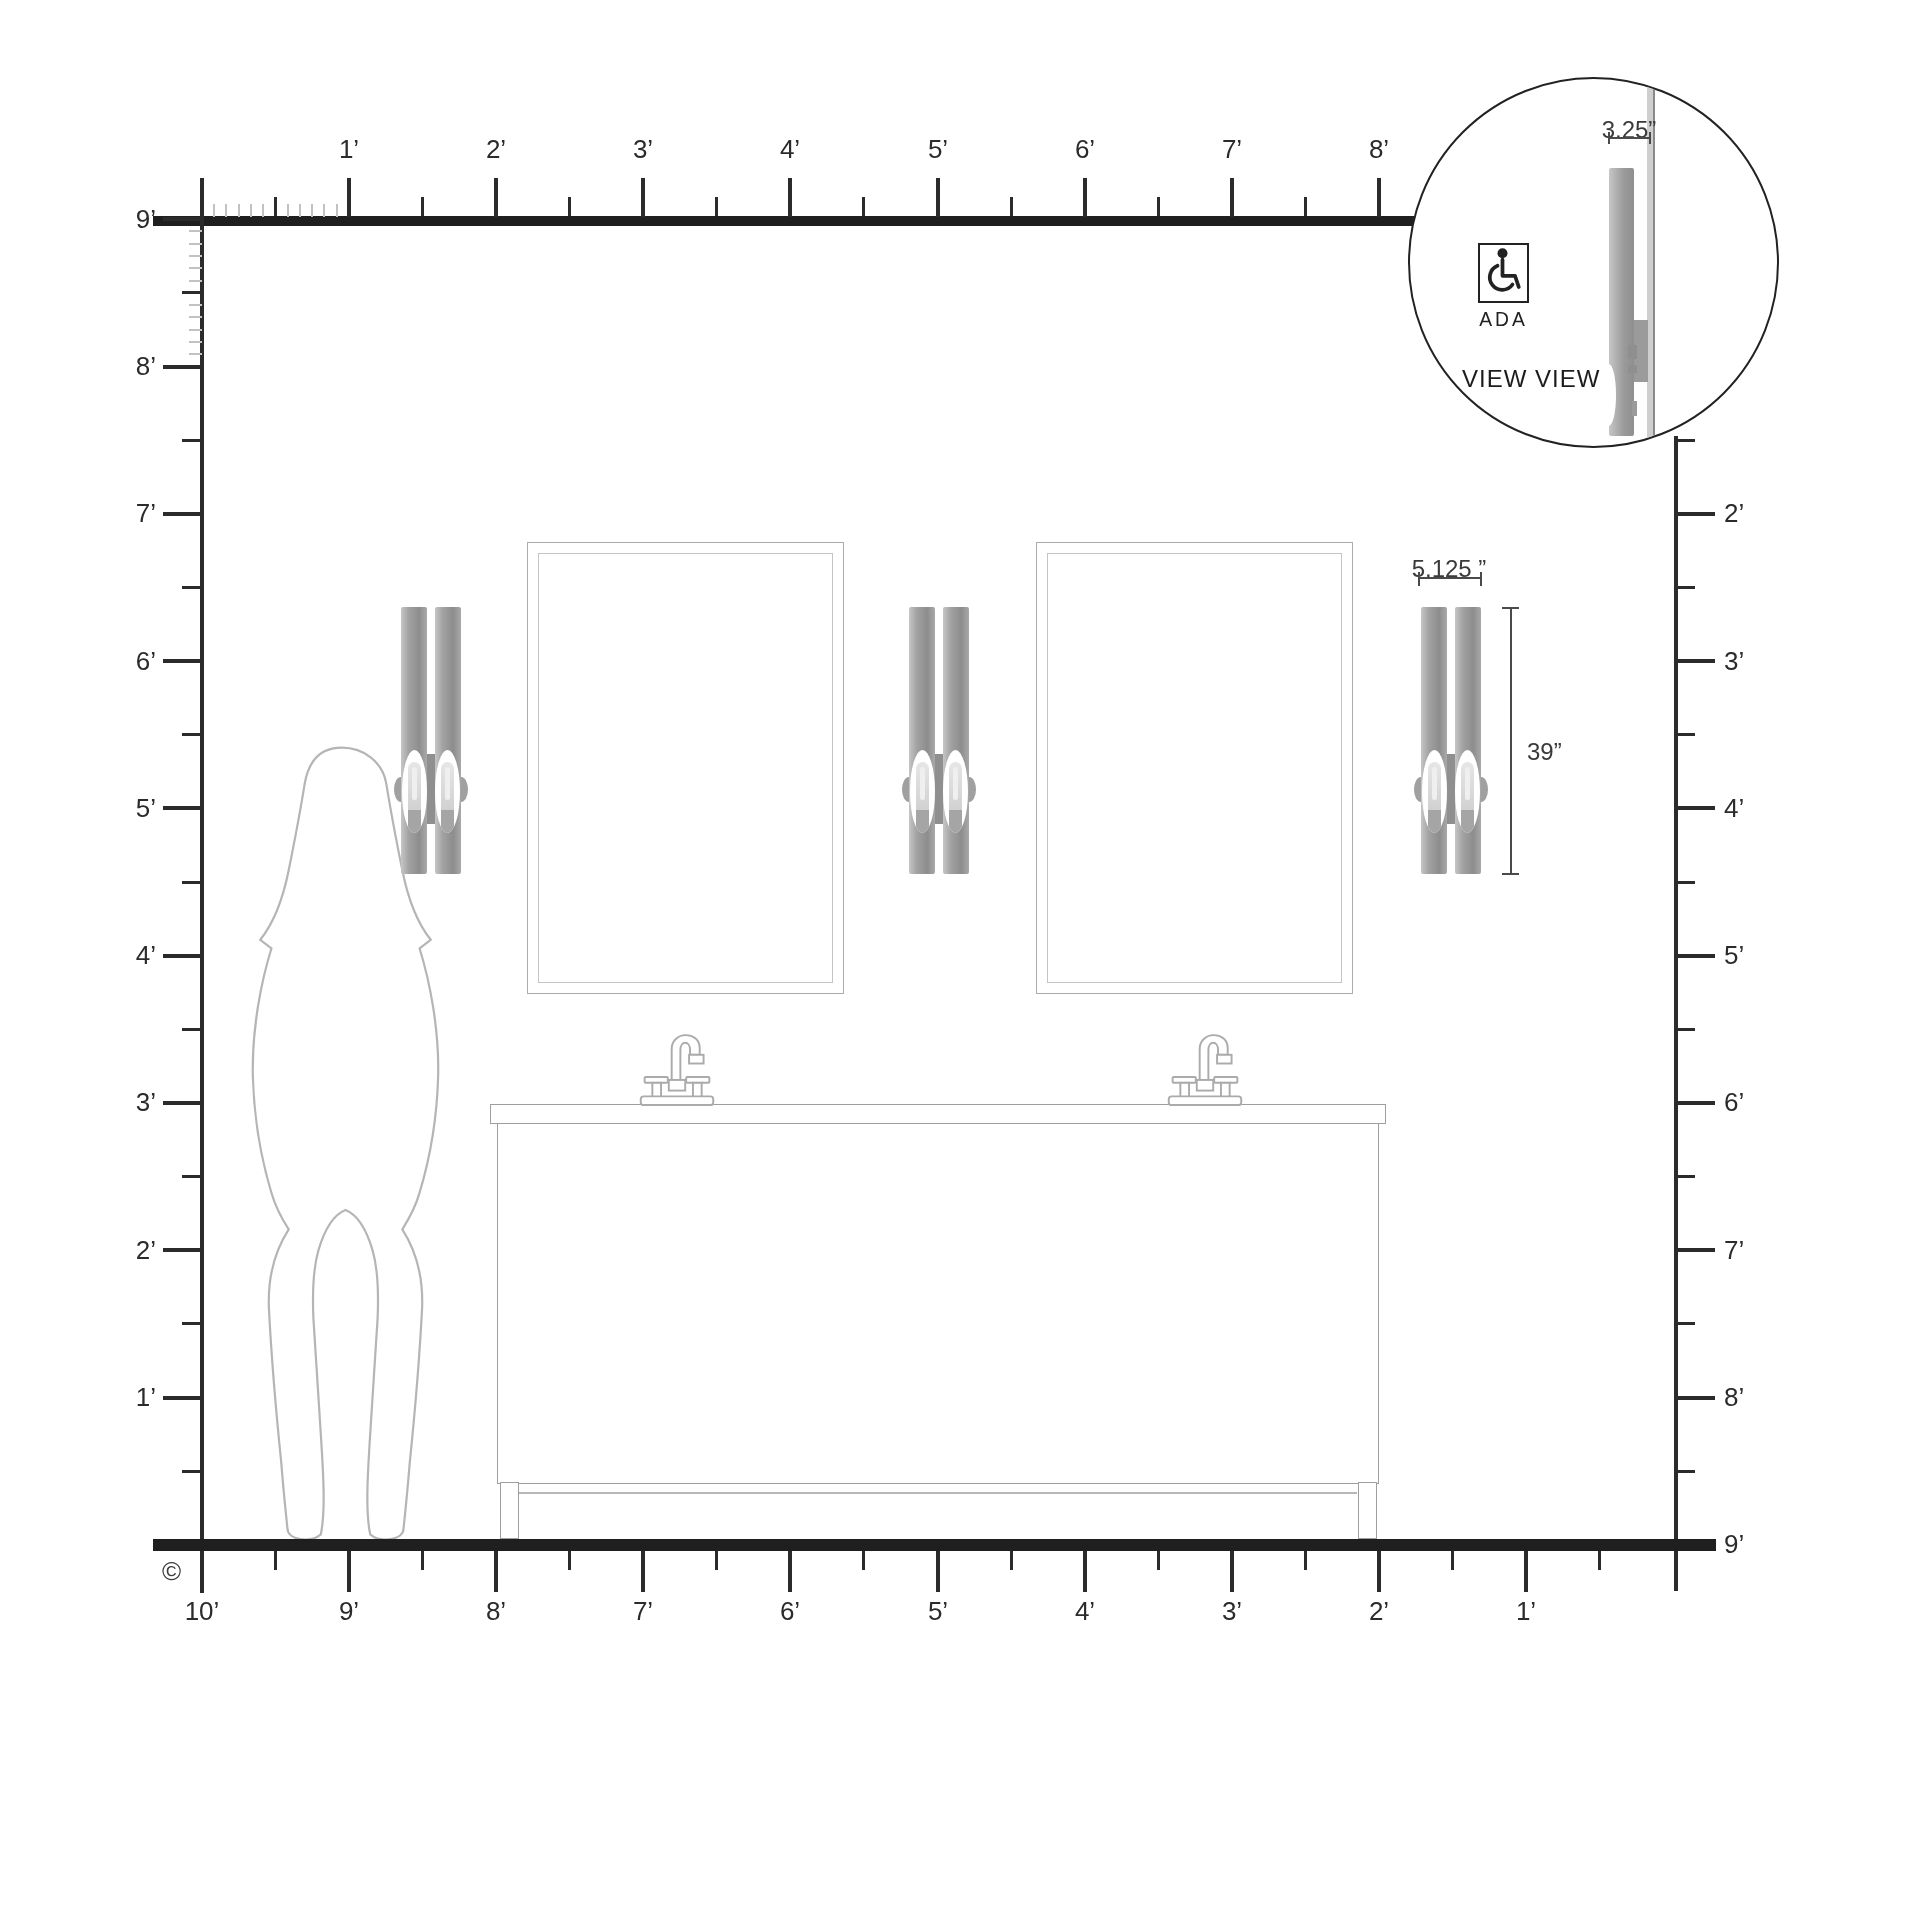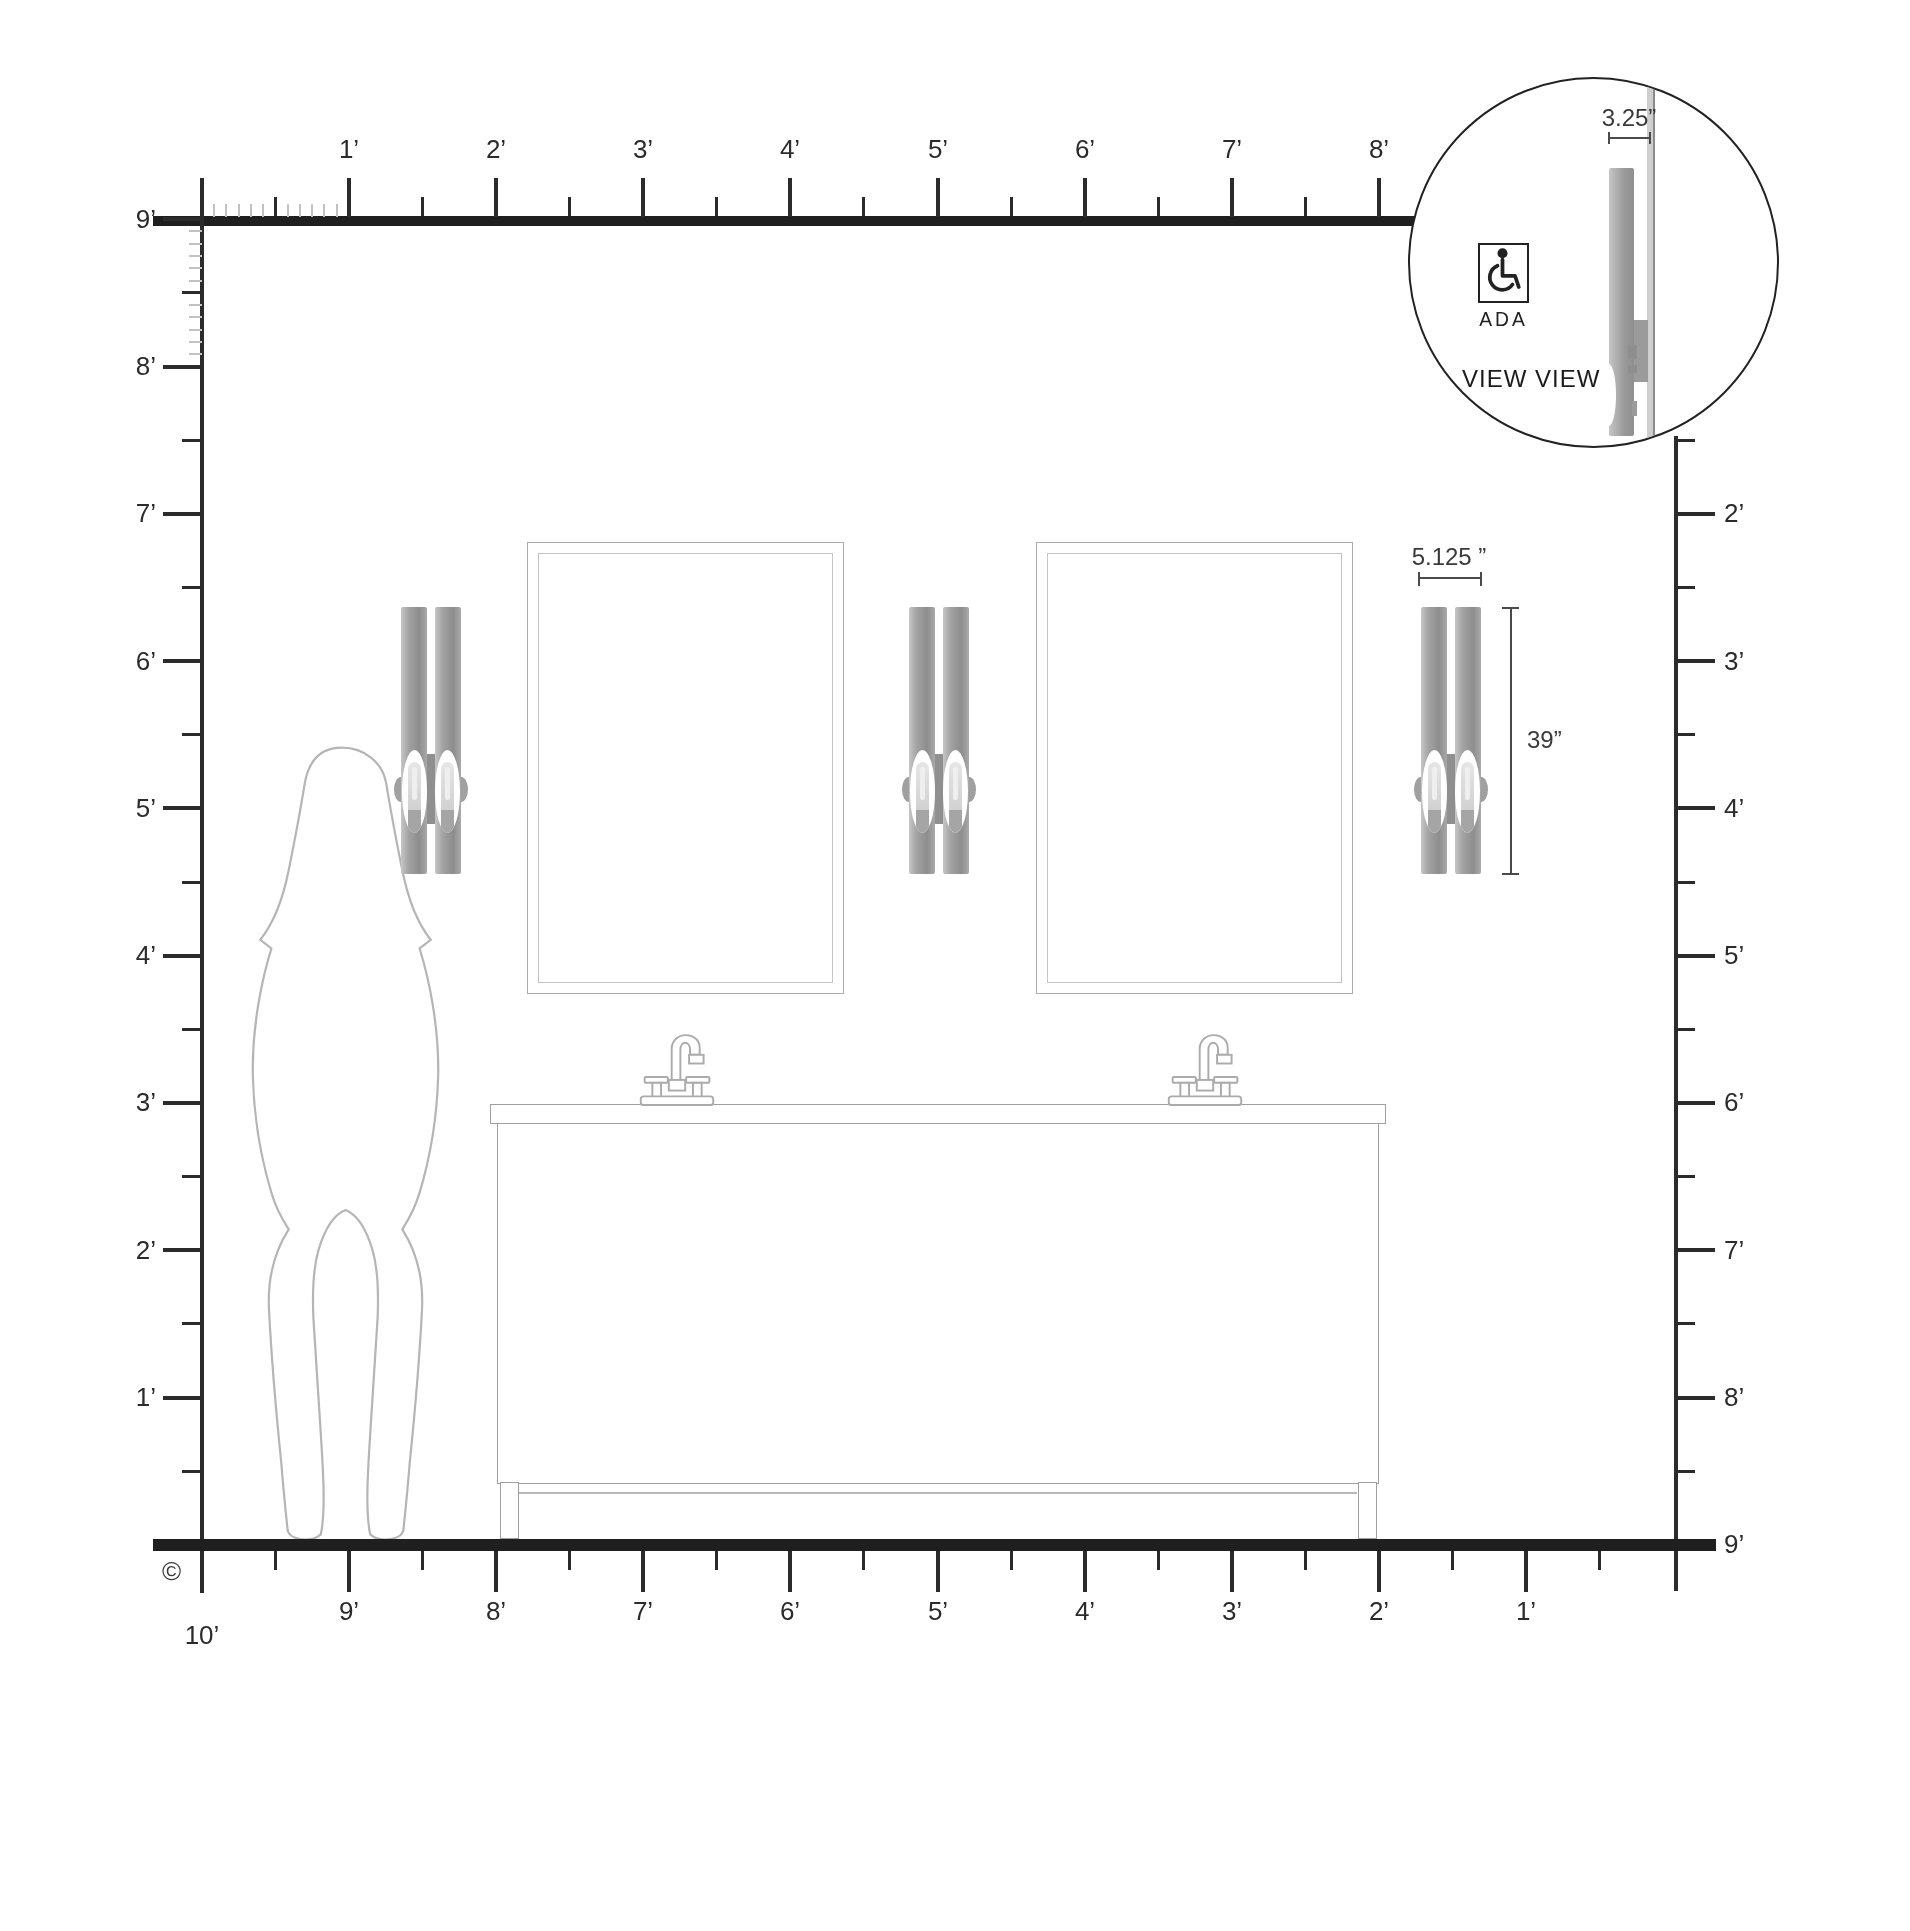--- a/index.html
+++ b/index.html
@@ -38,21 +38,21 @@
   .sconce .bump.right{right:-6.8px;}
   .sconce .lamp{position:absolute;top:143px;width:25px;height:83px;border-radius:50%;background:#ffffff;overflow:hidden;z-index:3;}
   .sconce .lamp.l{left:1px;}
   .sconce .lamp.r{right:1px;}
   .sconce .bulb{position:absolute;left:5.8px;top:11.6px;width:13.5px;height:50px;
      background:linear-gradient(180deg,#e6e6e6,#d0d0d0);border-radius:6.8px 6.8px 2.9px 2.9px;}
   .sconce .bulb::after{content:"";position:absolute;left:3.9px;top:5.8px;width:5.8px;height:33px;background:#efefef;border-radius:2.9px;}
   .sconce .lampbase{position:absolute;left:5.8px;top:60px;width:13.5px;height:25px;background:#a5a5a5;}
   
   .dim{position:absolute;background:#4a4a4a;z-index:4;}
-  .dim-label{position:absolute;font-size:24px;color:#3a3a3a;z-index:4;white-space:nowrap;}
+  .dim-label{position:absolute;font-size:24px;color:#3a3a3a;z-index:4;white-space:nowrap;margin-top:12px;}
   
   #inset-circle{position:absolute;left:1408px;top:77px;width:371px;height:371px;border-radius:50%;
      border:2.9px solid #222222;background:#ffffff;overflow:hidden;z-index:6;}
   #ada-box{position:absolute;left:68px;top:164px;width:51px;height:60px;border:2.9px solid #222222;}
   #ada-text{position:absolute;left:50px;top:230px;width:87px;text-align:center;font-size:19.3px;letter-spacing:2.9px;color:#222;}
   #side-view-text{position:absolute;left:52px;top:286px;font-size:24px;letter-spacing:1px;color:#1c1c1c;}
   
   #footer{position:absolute;left:0;top:1701px;width:1911px;text-align:center;z-index:2;}
   #footer .pre{font-size:26px;color:#4a4a4a;}
   #footer .brand{font-size:32px;font-weight:bold;color:#1d1d1d;letter-spacing:0.5px;}
@@ -180,21 +180,21 @@
       <div class="tick" style="left: 274px; top: 1551px; width: 2.9px; height: 19.3px;"></div>
       <div class="tick" style="left: 421px; top: 1551px; width: 2.9px; height: 19.3px;"></div>
       <div class="tick" style="left: 568px; top: 1551px; width: 2.9px; height: 19.3px;"></div>
       <div class="tick" style="left: 715px; top: 1551px; width: 2.9px; height: 19.3px;"></div>
       <div class="tick" style="left: 862px; top: 1551px; width: 2.9px; height: 19.3px;"></div>
       <div class="tick" style="left: 1010px; top: 1551px; width: 2.9px; height: 19.3px;"></div>
       <div class="tick" style="left: 1157px; top: 1551px; width: 2.9px; height: 19.3px;"></div>
       <div class="tick" style="left: 1304px; top: 1551px; width: 2.9px; height: 19.3px;"></div>
       <div class="tick" style="left: 1451px; top: 1551px; width: 2.9px; height: 19.3px;"></div>
       <div class="tick" style="left: 1598px; top: 1551px; width: 2.9px; height: 19.3px;"></div>
-      <div class="ruler-label ctr" style="left: 202px; top: 1597px; transform: translateX(-50%); margin-top: 24px;">10’</div>
+      <div class="ruler-label ctr" style="left: 202px; top: 1597px; transform: translateX(-50%);">10’</div>
       <div class="ruler-label ctr" style="left: 349px; top: 1597px; transform: translateX(-50%);">9’</div>
       <div class="ruler-label ctr" style="left: 496px; top: 1597px; transform: translateX(-50%);">8’</div>
       <div class="ruler-label ctr" style="left: 643px; top: 1597px; transform: translateX(-50%);">7’</div>
       <div class="ruler-label ctr" style="left: 790px; top: 1597px; transform: translateX(-50%);">6’</div>
       <div class="ruler-label ctr" style="left: 938px; top: 1597px; transform: translateX(-50%);">5’</div>
       <div class="ruler-label ctr" style="left: 1085px; top: 1597px; transform: translateX(-50%);">4’</div>
       <div class="ruler-label ctr" style="left: 1232px; top: 1597px; transform: translateX(-50%);">3’</div>
       <div class="ruler-label ctr" style="left: 1379px; top: 1597px; transform: translateX(-50%);">2’</div>
       <div class="ruler-label ctr" style="left: 1526px; top: 1597px; transform: translateX(-50%);">1’</div>
     </div>

